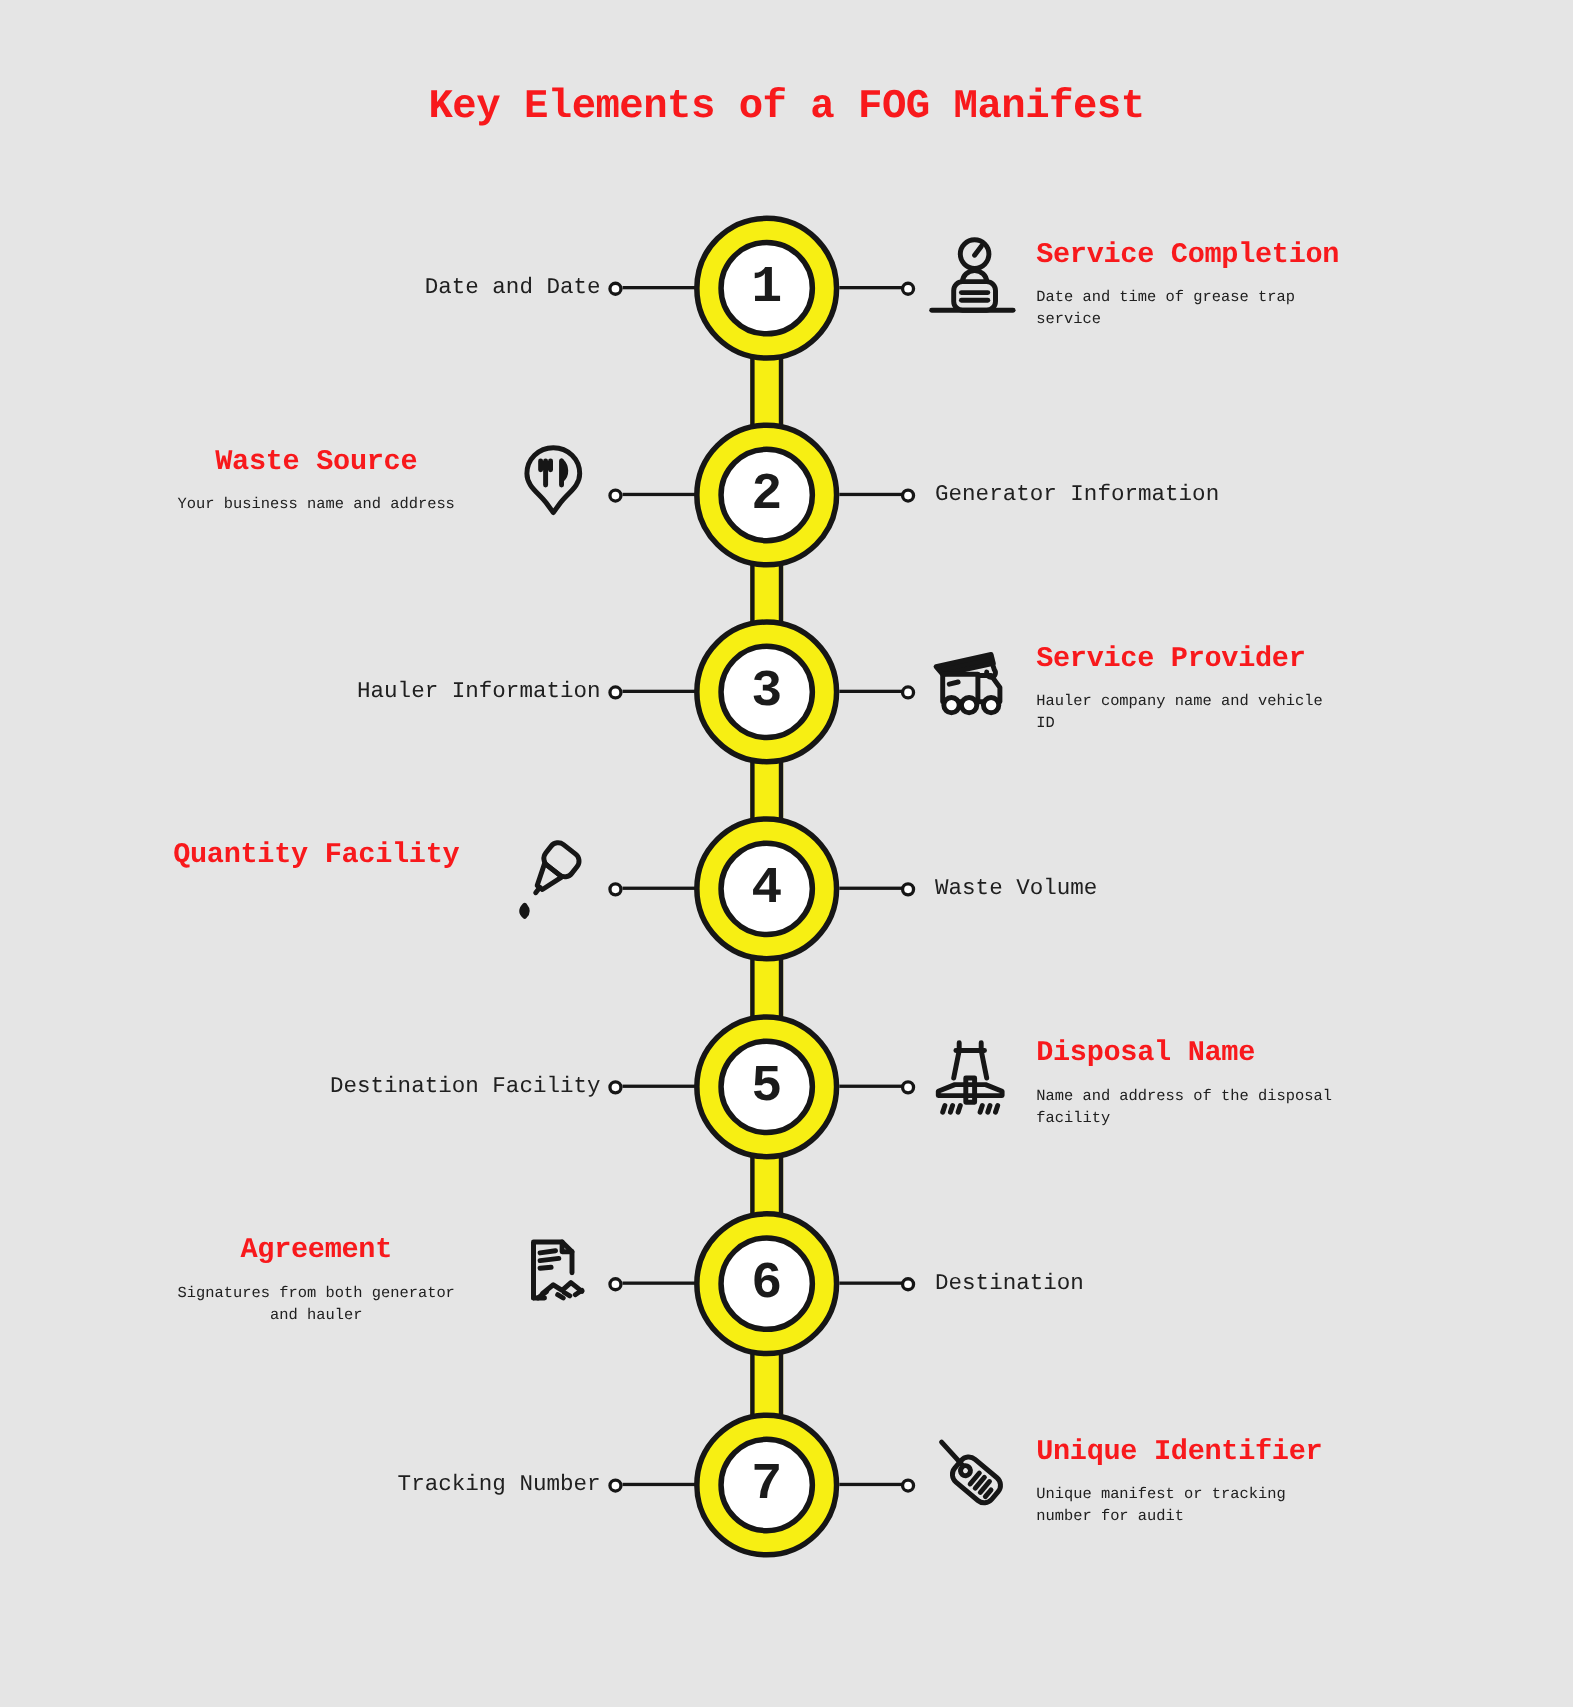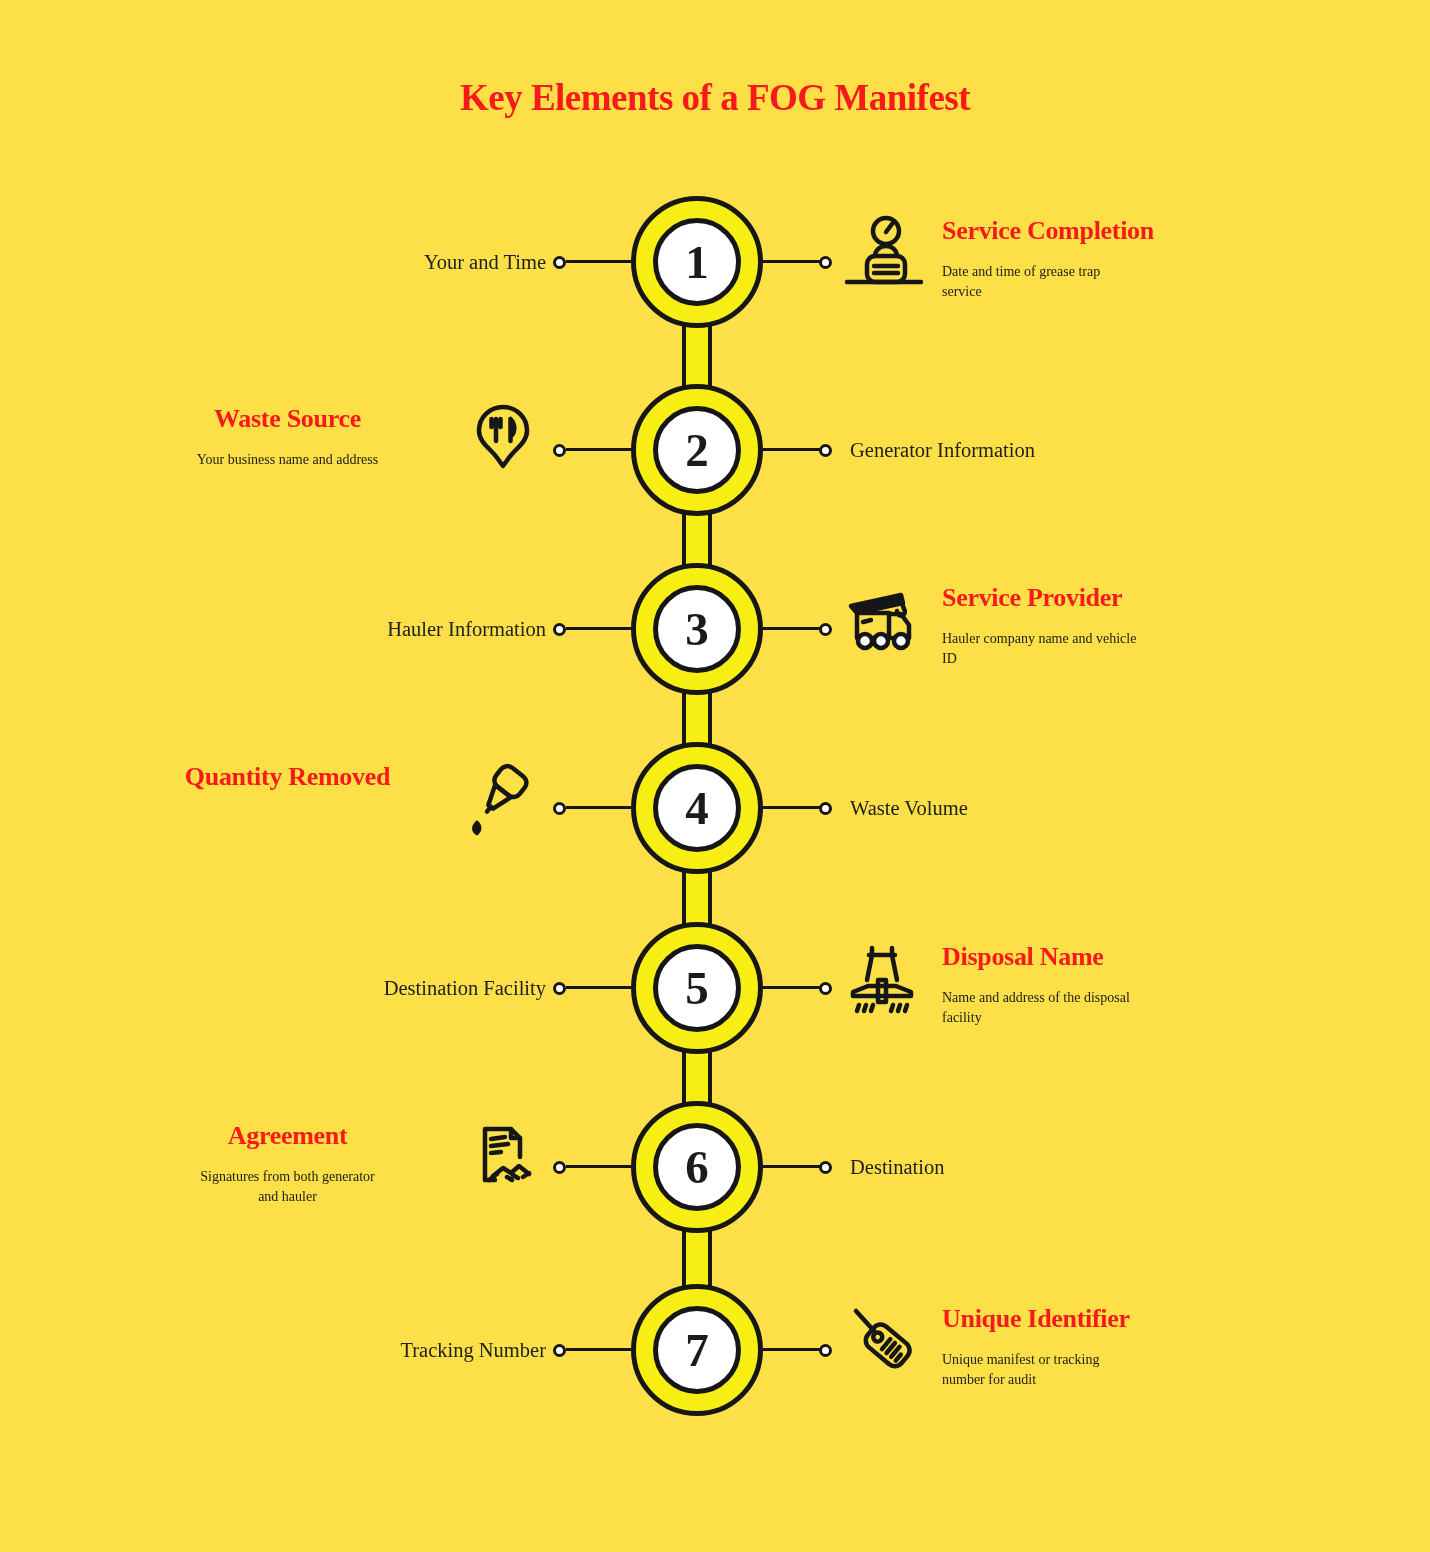--- a/index.html
+++ b/index.html
@@ -1,20 +1,20 @@
 <!DOCTYPE html>
 <html><head>
 <meta charset="utf-8">
 <style>
   html,body { margin:0; padding:0; background:#ffffff; }
   .page {
     position:relative;
     width:1430px; height:1552px;
-    background:#fde047;
-    font-family:Liberation Serif, serif;
+    background:#e5e5e5;
+    font-family:Liberation Mono, monospace;
     overflow:hidden;
   }
   .title {
     position:absolute; top:76px; left:0; width:100%;
     text-align:center;
     font-size:37px; font-weight:700; letter-spacing:-0.5px;
     color:#F8191C;
   }
   .spine {
     position:absolute; left:682px; top:262px;
@@ -75,21 +75,21 @@
 </head>
 <body>
 
 <div class="page">
 
   <div class="title">Key Elements of a FOG Manifest</div>
 
   <div class="spine"></div>
 
   <div class="row" style="top:262px;">
-    <div class="side-label label-l">Your and Time</div>
+    <div class="side-label label-l">Date and Date</div>
     <div class="endpoint ep-l"></div>
     <div class="h-line line-l"></div>
     <div class="c-outer">
       <div class="c-inner">
           <span class="num">1</span>
         </div>
     </div>
     <div class="h-line line-r"></div>
     <div class="endpoint ep-r"></div>
     <div class="icon icon-r">
@@ -158,21 +158,21 @@
     </div>
     <div class="detail detail-r">
       <h3>Service Provider</h3>
       <p>Hauler company name and vehicle
 ID</p>
     </div>
   </div>
 
   <div class="row" style="top:808px;">
     <div class="detail detail-l">
-      <h3>Quantity Removed</h3>
+      <h3>Quantity Facility</h3>
     </div>
     <div class="icon icon-l">
       <svg viewBox="0 0 84 84">
         <g transform="rotate(38 40 32)">
           <rect x="26" y="6" width="30" height="24" rx="8"></rect>
           <path d="M31 30 h20 l-7 20 h-6 z"></path>
           <line x1="41" y1="50" x2="41" y2="56"></line>
         </g>
         <path class="fill" d="M16 63 q4.5 5.5 0 10 q-5.5 -4.5 0 -10 z"></path>
       </svg>

